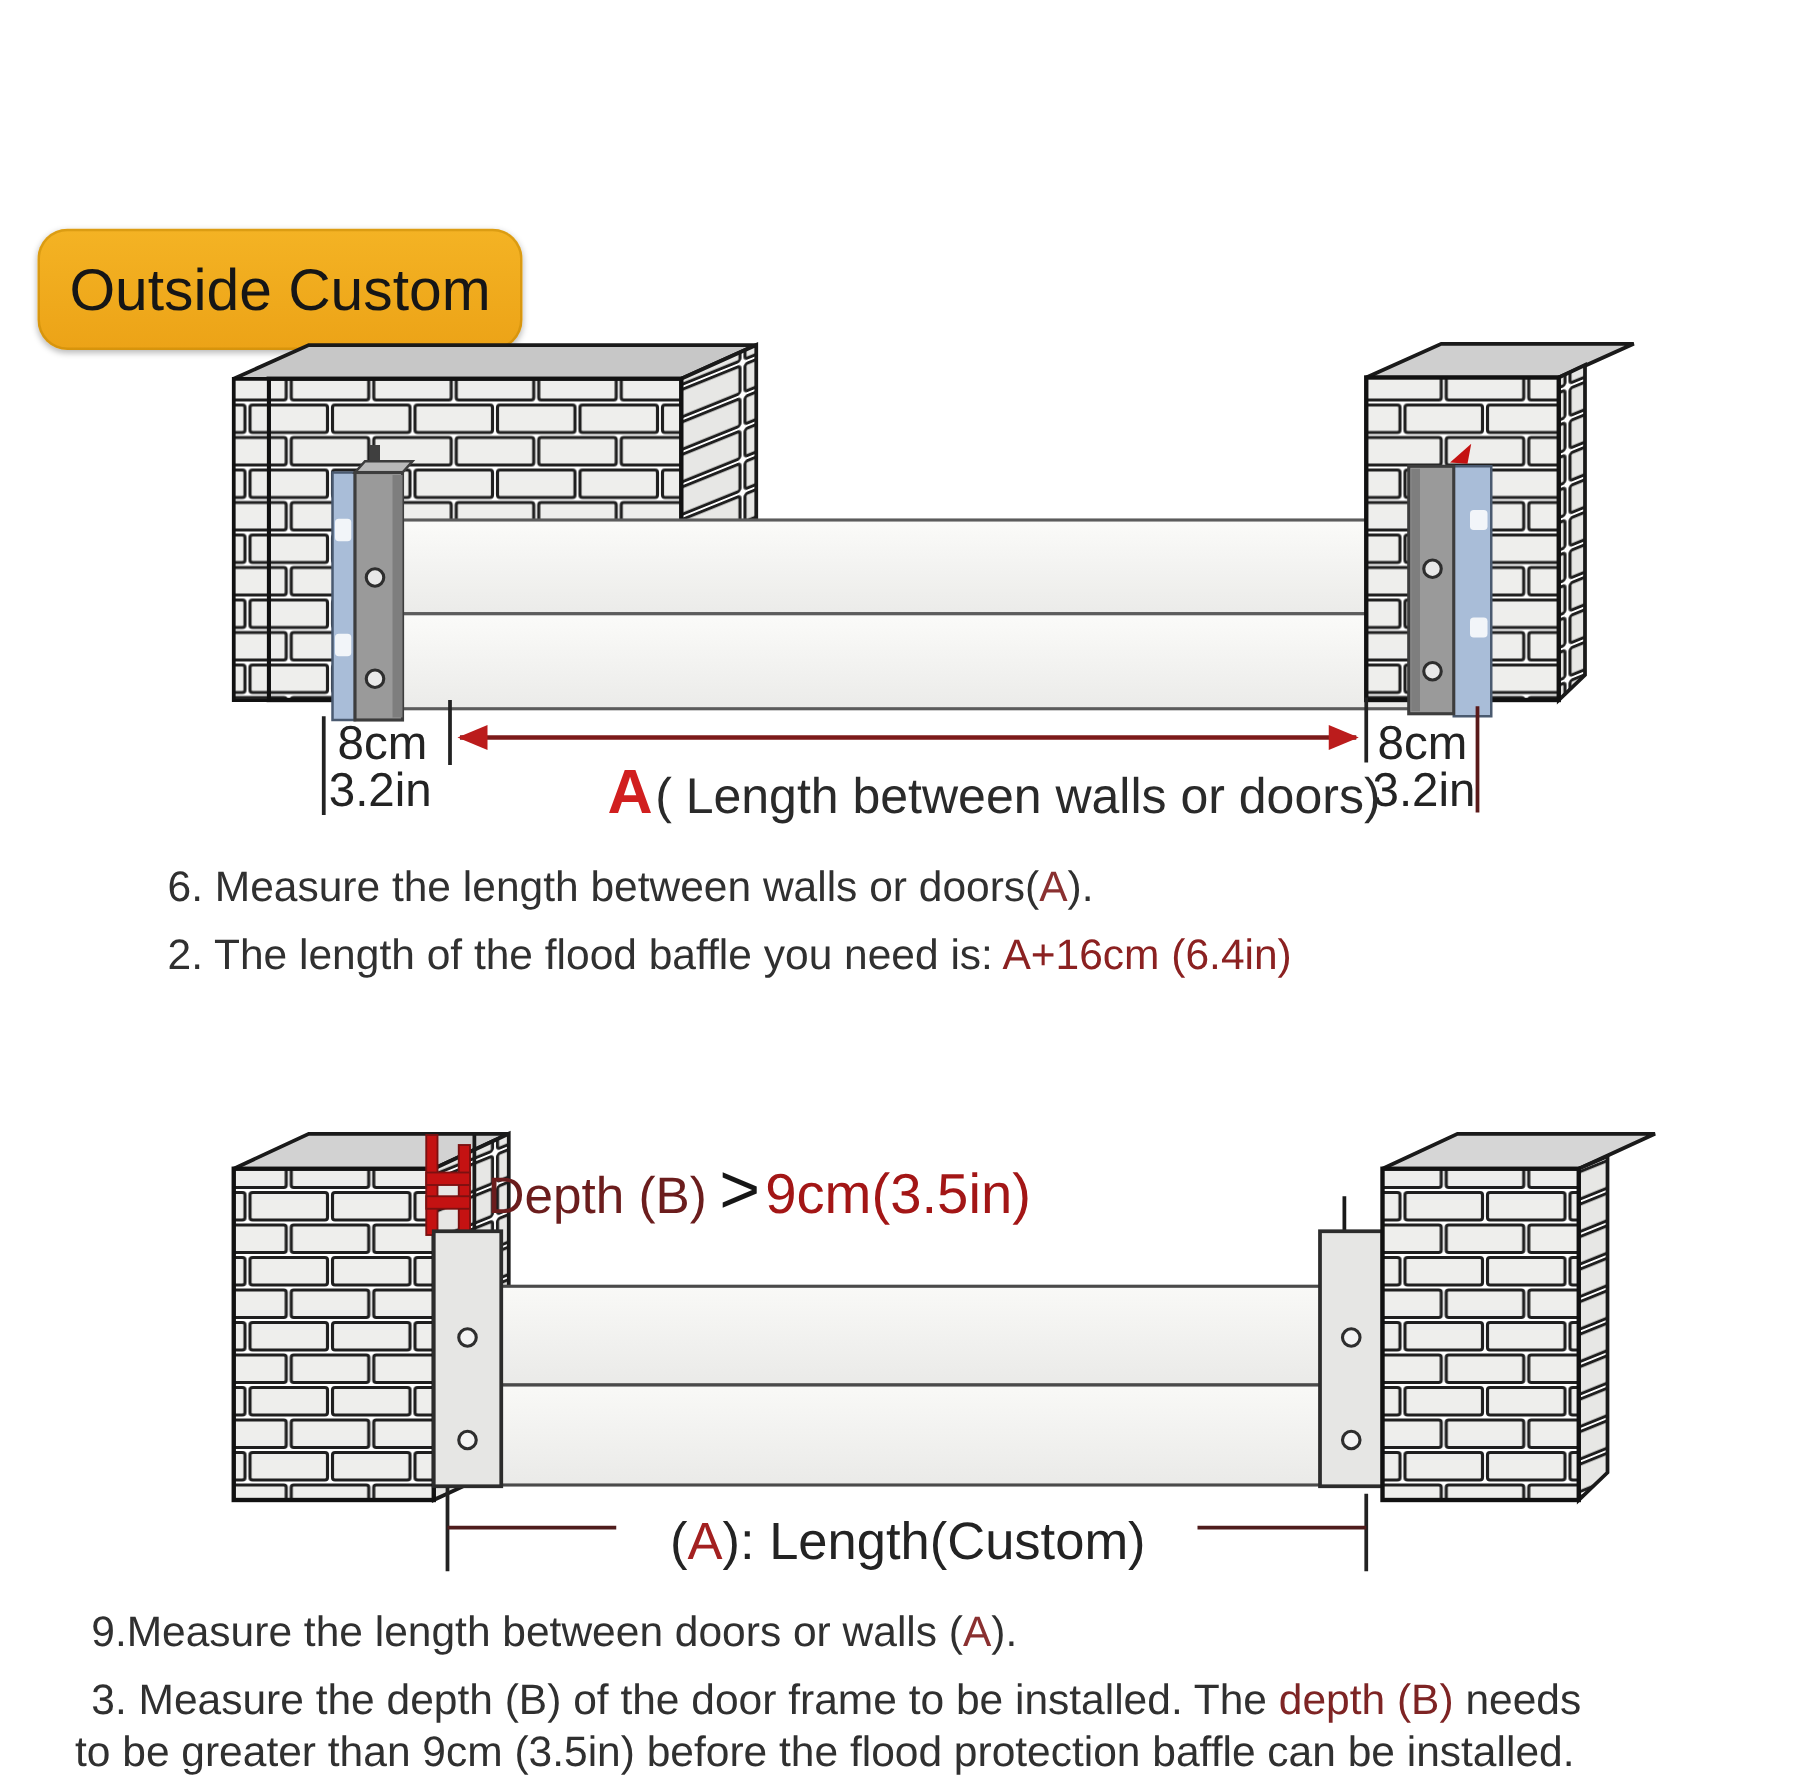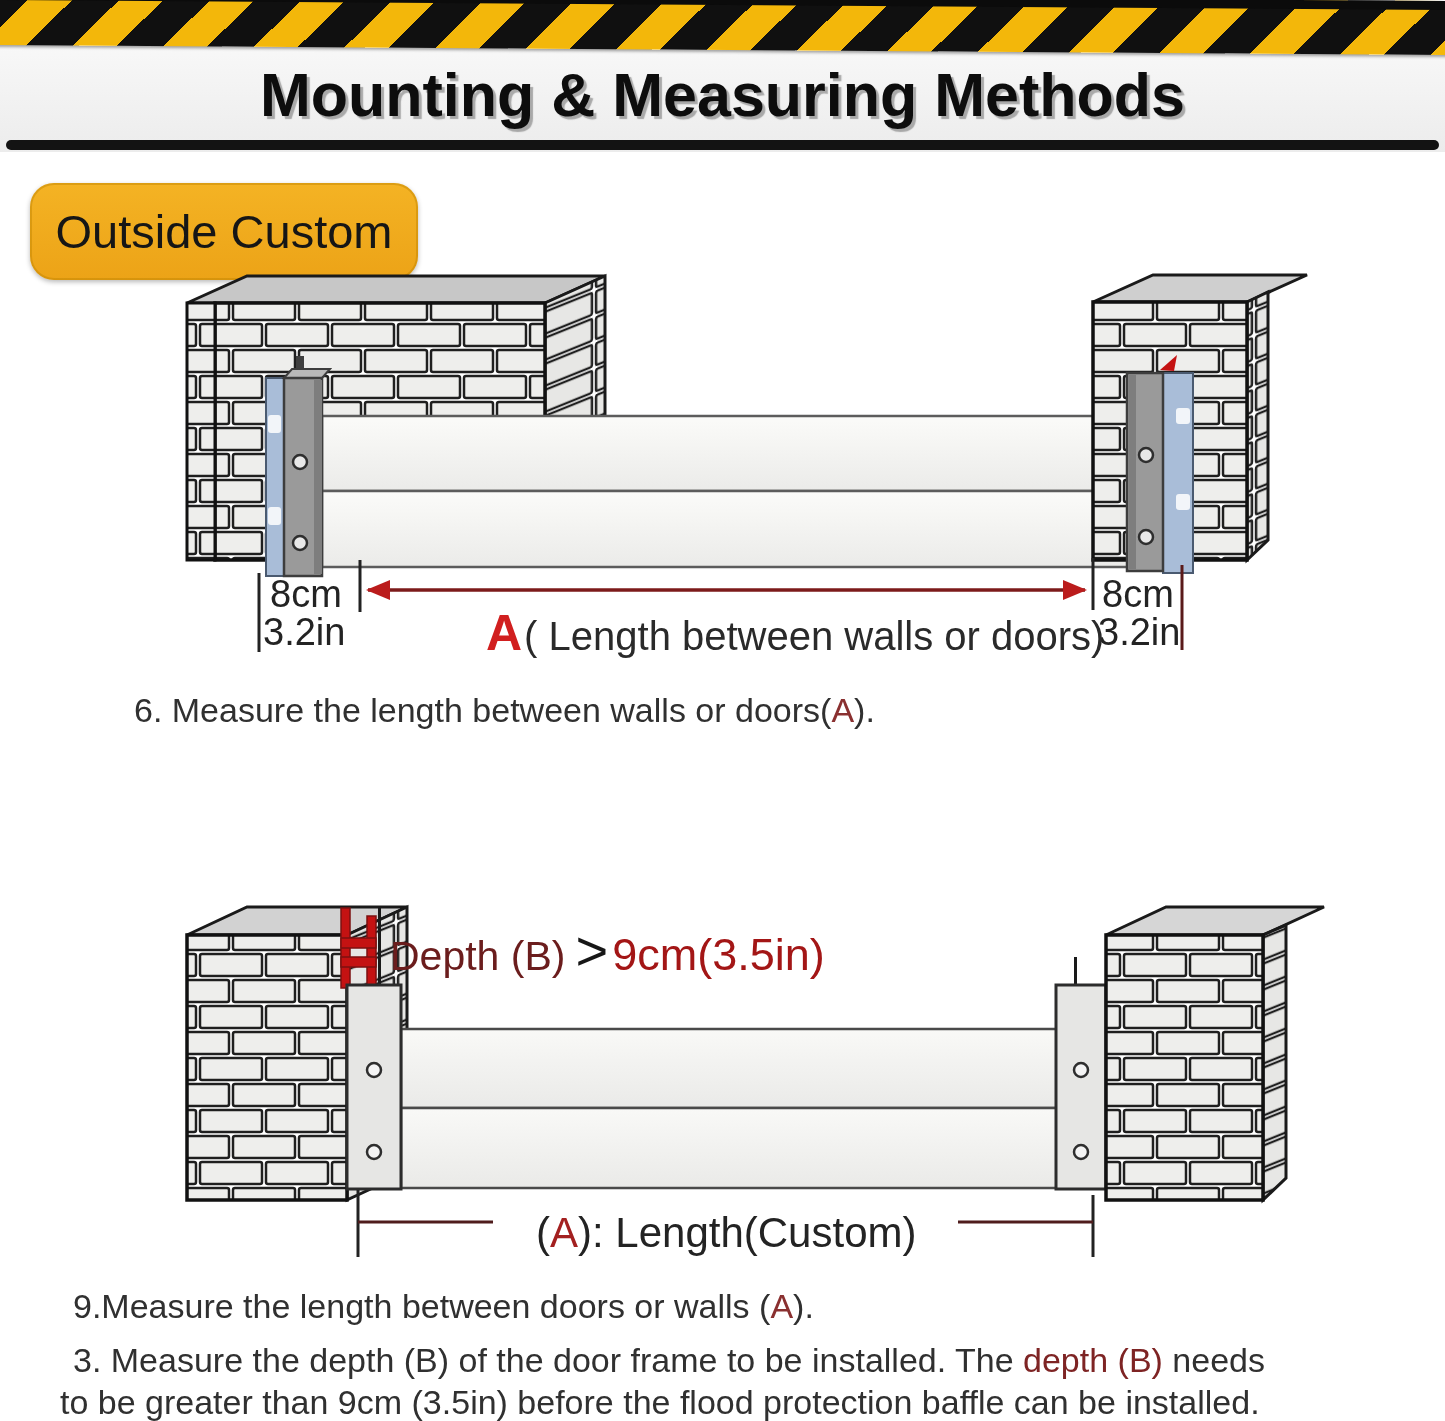--- a/index.html
+++ b/index.html
@@ -53,25 +53,20 @@
   #notes-inside .wrap-line{display:block;margin-left:-13px;}
   .m{color:#7e2424;}
   .ra{color:#8a3030;}
   .formula{color:#8b2121;}
 </style>
 </head>
 <body>
 
 <div class="page">
 
-  <div class="banner">
-    <div class="stripes"></div>
-    <div class="banner-title">Mounting &amp; Measuring Methods</div>
-    <div class="banner-bar"></div>
-  </div>
 
   <div class="badge" id="badge-outside">
     <span>Outside Custom</span>
   </div>
 
   <svg id="diagram-outside" class="diag" viewBox="0 0 1445 420">
     <defs>
       <pattern id="bricks1" width="66" height="52" patternUnits="userSpaceOnUse">
         <rect width="66" height="52" fill="#ffffff"></rect>
         <g fill="#eeeeec" stroke="#1f1f1f" stroke-width="2.5">
@@ -143,20 +138,21 @@
 
     <text class="t38" x="270" y="337">8cm</text>
     <text class="t38" x="263" y="375">3.2in</text>
     <text class="t38" x="1102" y="337">8cm</text>
     <text class="t38" x="1098" y="375">3.2in</text>
     <text x="486" y="380"><tspan class="tA">A</tspan><tspan class="t40" dx="2">( Length between walls or doors)</tspan></text>
   </svg>
 
   <div class="notes" id="notes-outside">
     <p><span>6. Measure the length between walls or doors(</span><span class="ra">A</span><span>).</span></p>
+    <p><span>2. The length of the flood baffle you need is: </span><span class="formula">A+16cm (6.4in)</span></p>
   </div>
 
 
   <svg id="diagram-inside" class="diag" viewBox="0 0 1445 395">
     <defs>
       <pattern id="bricks2" width="66" height="52" patternUnits="userSpaceOnUse">
         <rect width="66" height="52" fill="#ffffff"></rect>
         <g fill="#eeeeec" stroke="#1f1f1f" stroke-width="2.5">
           <rect x="2" y="2" width="62" height="22" rx="2"></rect>
           <rect x="-31" y="28" width="62" height="22" rx="2"></rect>

